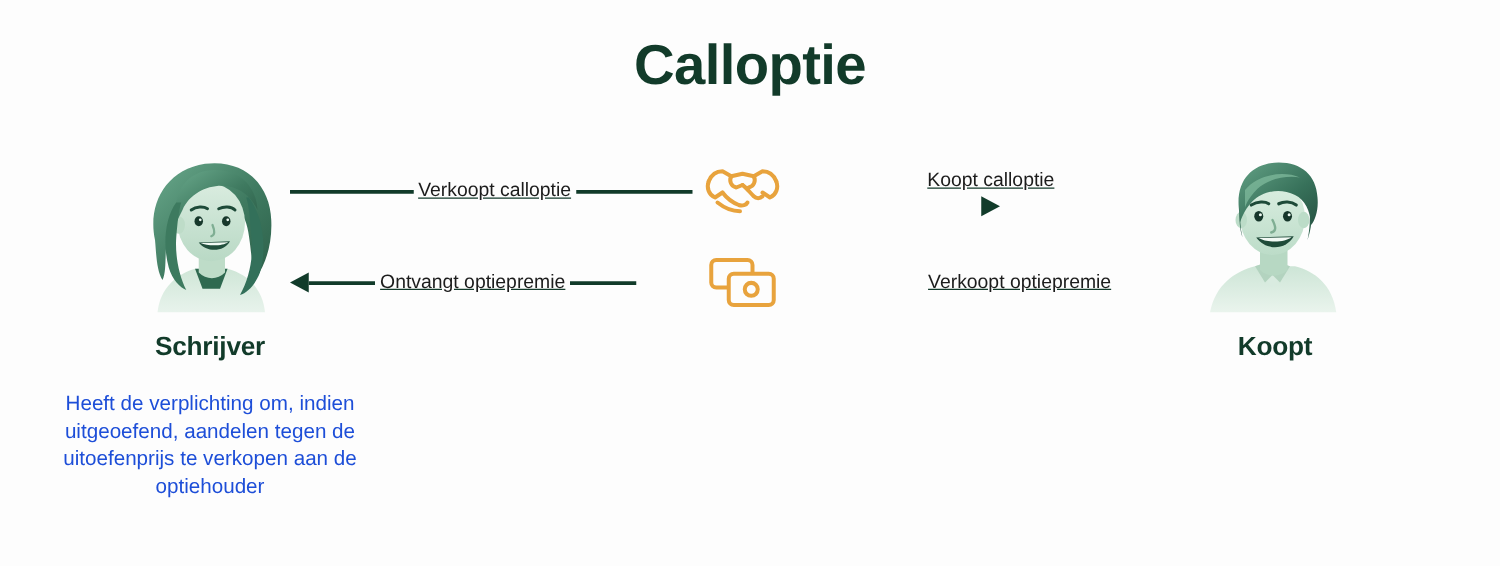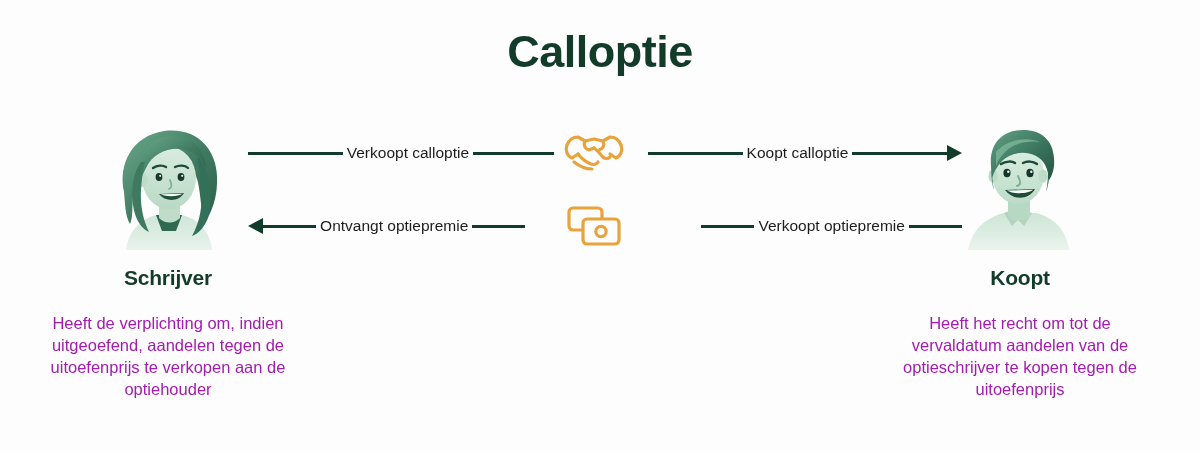--- a/index.html
+++ b/index.html
@@ -59,43 +59,44 @@
   .person-name {
     font-size: 21px;
     font-weight: bold;
     color: #123b2a;
     margin-bottom: 23px;
     letter-spacing: -0.2px;
   }
   .person-desc {
     font-size: 16.5px;
     line-height: 1.33;
-    color: #a21caf;
+    color: #1d4ed8;
     padding: 0 12px;
   }
 
   
   .flow-row {
     position: absolute;
-    left: 248px;
+    left: 232px;
     width: 714px;
     height: 26px;
     display: flex;
     align-items: center;
+    text-decoration: underline;
   }
   .row-top    { top: 140px; }
   .row-bottom { top: 213px; gap: 48px; }
 
   .seg {
     display: flex;
     align-items: center;
     flex: 1 1 auto;
   }
   .seg.left-seg  { justify-content: flex-start; }
-  .seg.right-seg { justify-content: space-between; }
+  .seg.right-seg { justify-content: space-between; flex-direction: column; }
 
   .line {
     height: 3px;
     background: #113b2a;
     flex: 1 1 auto;
   }
   .flow-label {
     font-size: 15.5px;
     color: #1c1c1c;
     white-space: nowrap;
@@ -293,16 +294,15 @@
     </svg>
   </div>
 
   <div class="person left">
     <div class="person-name">Schrijver</div>
     <div class="person-desc">Heeft de verplichting om, indien uitgeoefend, aandelen tegen de uitoefenprijs te verkopen aan de optiehouder</div>
   </div>
 
   <div class="person right">
     <div class="person-name">Koopt</div>
-    <div class="person-desc">Heeft het recht om tot de vervaldatum aandelen van de optieschrijver te kopen tegen de uitoefenprijs</div>
   </div>
 
 </div>
 
 </body></html>

